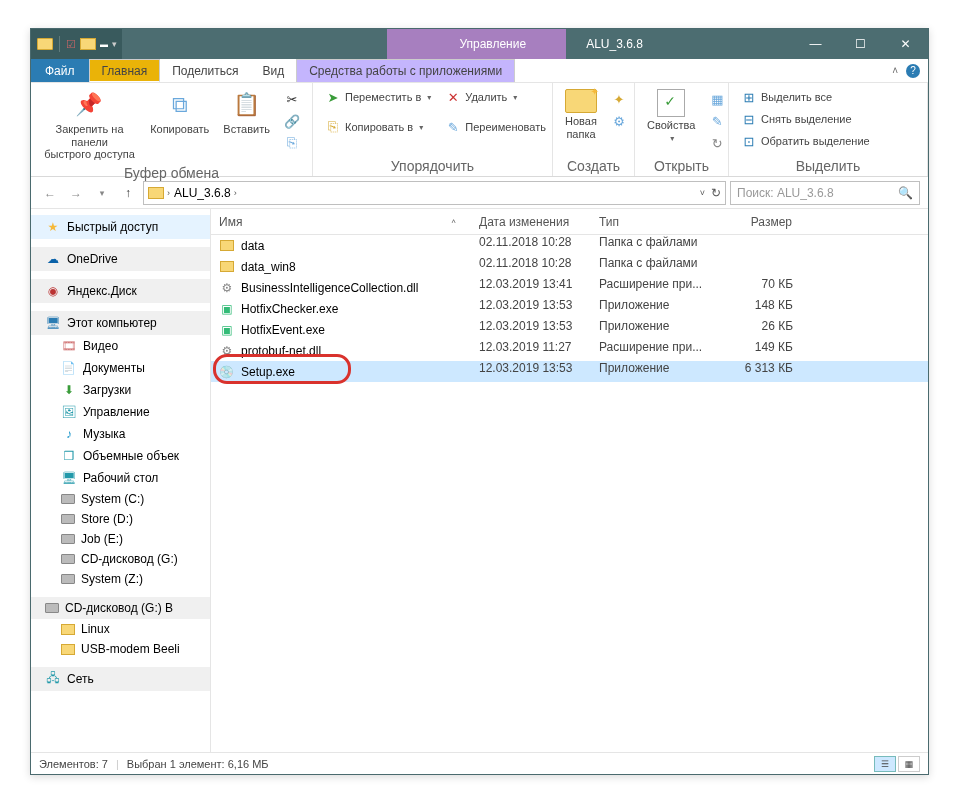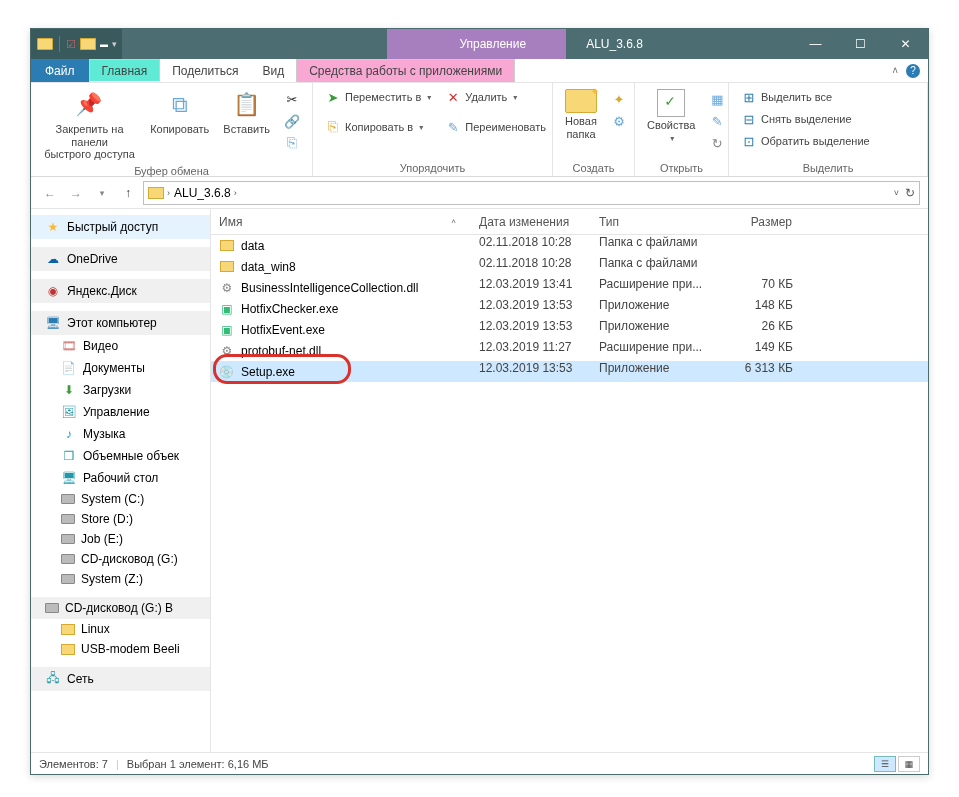--- a/index.html
+++ b/index.html
@@ -18,30 +18,30 @@
 .title-left { width: 265px; }
 .title-group { background: #a77fbf; display: flex; flex-direction: column; align-items: center; justify-content: center; padding: 0 40px; height: 100%; font-size: 12px; }
 .title-group .lbl { color: #fff; margin-left: 32px; }
 .title-right-name { padding-left: 20px; }
 .winctrls { display: flex; align-items: stretch; }
 .winctrls .btn { width: 45px; display: flex; align-items: center; justify-content: center; cursor: pointer; font-size: 12px; }
 
 .menubar { height: 24px; background: #fff; border-bottom: 1px solid #e5e5e5; display: flex; align-items: stretch; font-size: 12px; }
 .menu-file { background: #2b7cb3; color: #fff; display: flex; align-items: center; padding: 0 14px; cursor: pointer; }
 .menu-item { display: flex; align-items: center; padding: 0 12px; cursor: pointer; color: #444; }
-.menu-item.active { border: 1px solid #ccc; border-bottom: 1px solid #fff; background: #5eead4; }
-.menu-tools { background: #f9a8d4; border: 1px solid #ccc; border-bottom: none; text-align: right; }
+.menu-item.active { border: 1px solid #ccc; border-bottom: 1px solid #fff; background: #eab308; }
+.menu-tools { background: #c4b5fd; border: 1px solid #ccc; border-bottom: none; text-align: right; }
 .menu-right { margin-left: auto; display: flex; align-items: center; gap: 8px; padding: 0 8px; color: #2b7cb3; }
 .menu-right .chev { font-size: 10px; color: #666; }
 .menu-right .help { width: 14px; height: 14px; border-radius: 50%; background: #2b7cb3; color: #fff; display: flex; align-items: center; justify-content: center; font-size: 10px; cursor: pointer; }
 
 .ribbon { height: 94px; background: #fff; border-bottom: 1px solid #d9d9d9; display: flex; font-size: 11px; color: #444; }
 .ribgroup { border-right: 1px solid #e5e5e5; display: flex; flex-direction: column; padding: 4px 8px 2px; }
 .ribgroup .grow { flex: 1; display: flex; align-items: flex-start; gap: 6px; }
-.ribgroup .lbl { text-align: center; font-size: 11px; color: #666; padding-top: 2px; }
+.ribgroup .lbl { text-align: center; font-size: 14px; color: #666; padding-top: 2px; }
 .big-btn { display: flex; flex-direction: column; align-items: center; gap: 2px; padding: 2px 4px; cursor: pointer; text-align: center; line-height: 1.15; }
 .big-btn .ico { width: 32px; height: 32px; display: flex; align-items: center; justify-content: center; font-size: 22px; }
 .small-col { display: flex; flex-direction: column; gap: 2px; }
 .small-btn { display: flex; align-items: center; gap: 4px; padding: 2px 4px; cursor: pointer; white-space: nowrap; }
 .small-btn .ico { width: 16px; height: 16px; display: inline-flex; align-items: center; justify-content: center; font-size: 13px; }
 .caret-sm { font-size: 8px; color: #666; margin-left: 2px; }
 .ico-pin { color: #888; }
 .ico-copy { color: #6aa8dc; }
 .ico-paste { color: #d6a934; }
 .ico-scissors { color: #333; }
@@ -280,20 +280,24 @@
           </div>
       <div class="seg">
             <span>ALU_3.6.8</span>
             <span class="chv">›</span>
           </div>
       <div class="addr-right">
         <span class="chv">˅</span>
         <span>↻</span>
       </div>
     </div>
+    <div class="search-bar">
+      <span>Поиск: ALU_3.6.8</span>
+      <span class="mag">🔍</span>
+    </div>
   </div>
 
   <div class="main">
     <div class="sidebar">
       <div class="nav-head sel">
             <span class="nico star">★</span>
             <span>Быстрый доступ</span>
           </div>
       <div class="nav-group">
         <div class="nav-head">

